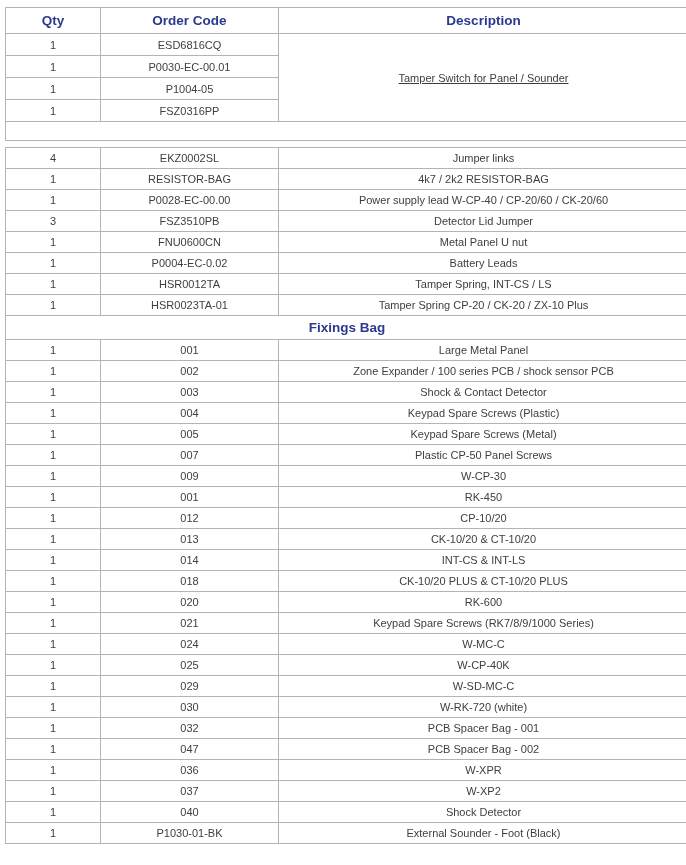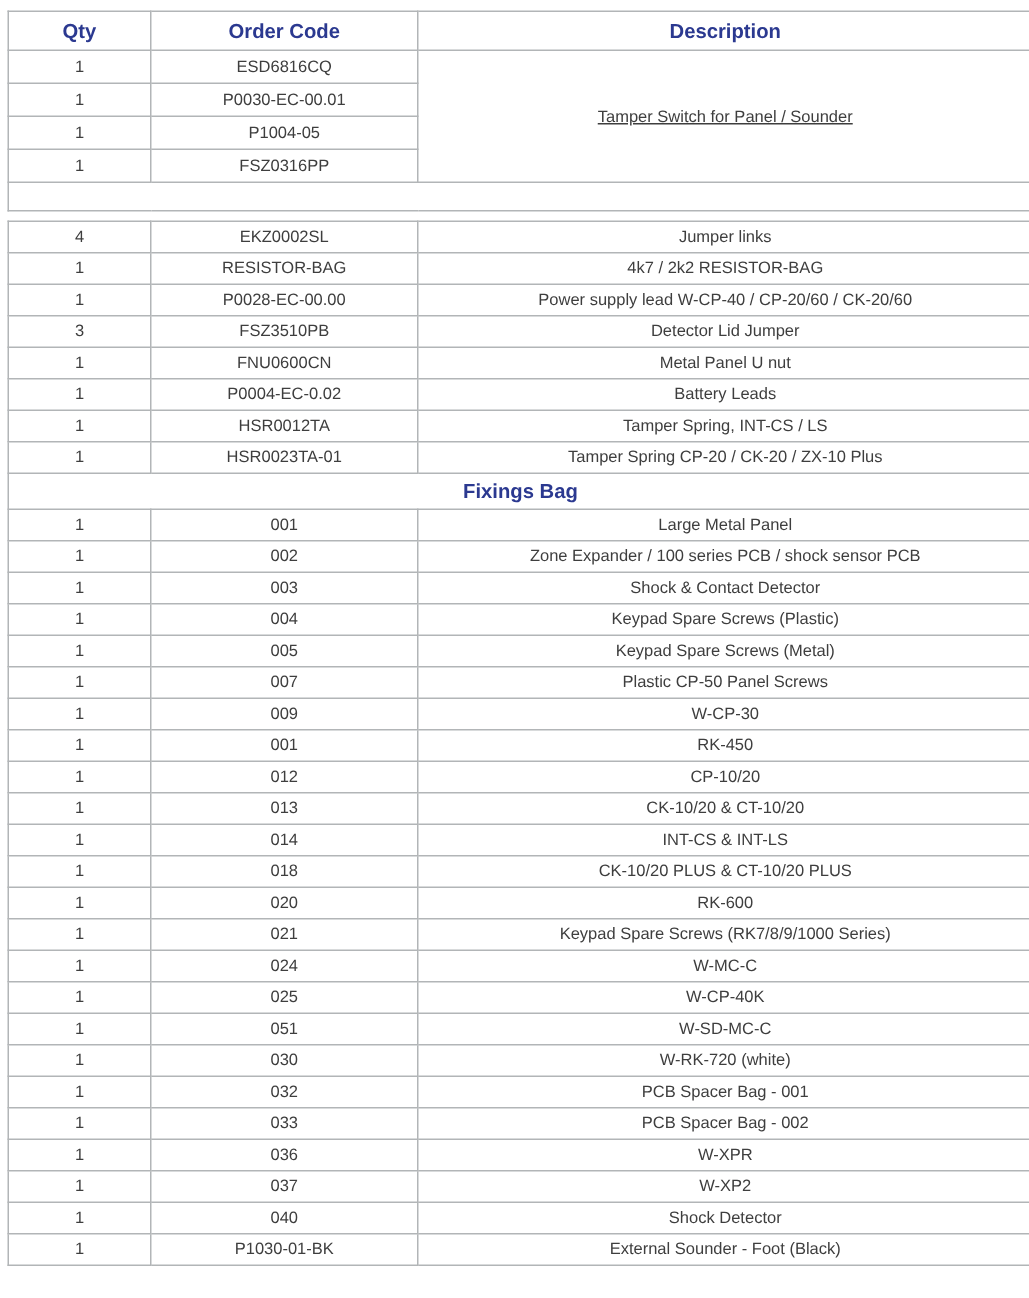--- a/index.html
+++ b/index.html
@@ -219,36 +219,36 @@
           <td>024</td>
           <td>W-MC-C</td>
         </tr>
         <tr class="data-row2">
           <td>1</td>
           <td>025</td>
           <td>W-CP-40K</td>
         </tr>
         <tr class="data-row2">
           <td>1</td>
-          <td>051</td>
+          <td>029</td>
           <td>W-SD-MC-C</td>
         </tr>
         <tr class="data-row2">
           <td>1</td>
           <td>030</td>
           <td>W-RK-720 (white)</td>
         </tr>
         <tr class="data-row2">
           <td>1</td>
           <td>032</td>
           <td>PCB Spacer Bag - 001</td>
         </tr>
         <tr class="data-row2">
           <td>1</td>
-          <td>033</td>
+          <td>047</td>
           <td>PCB Spacer Bag - 002</td>
         </tr>
         <tr class="data-row2">
           <td>1</td>
           <td>036</td>
           <td>W-XPR</td>
         </tr>
         <tr class="data-row2">
           <td>1</td>
           <td>037</td>

